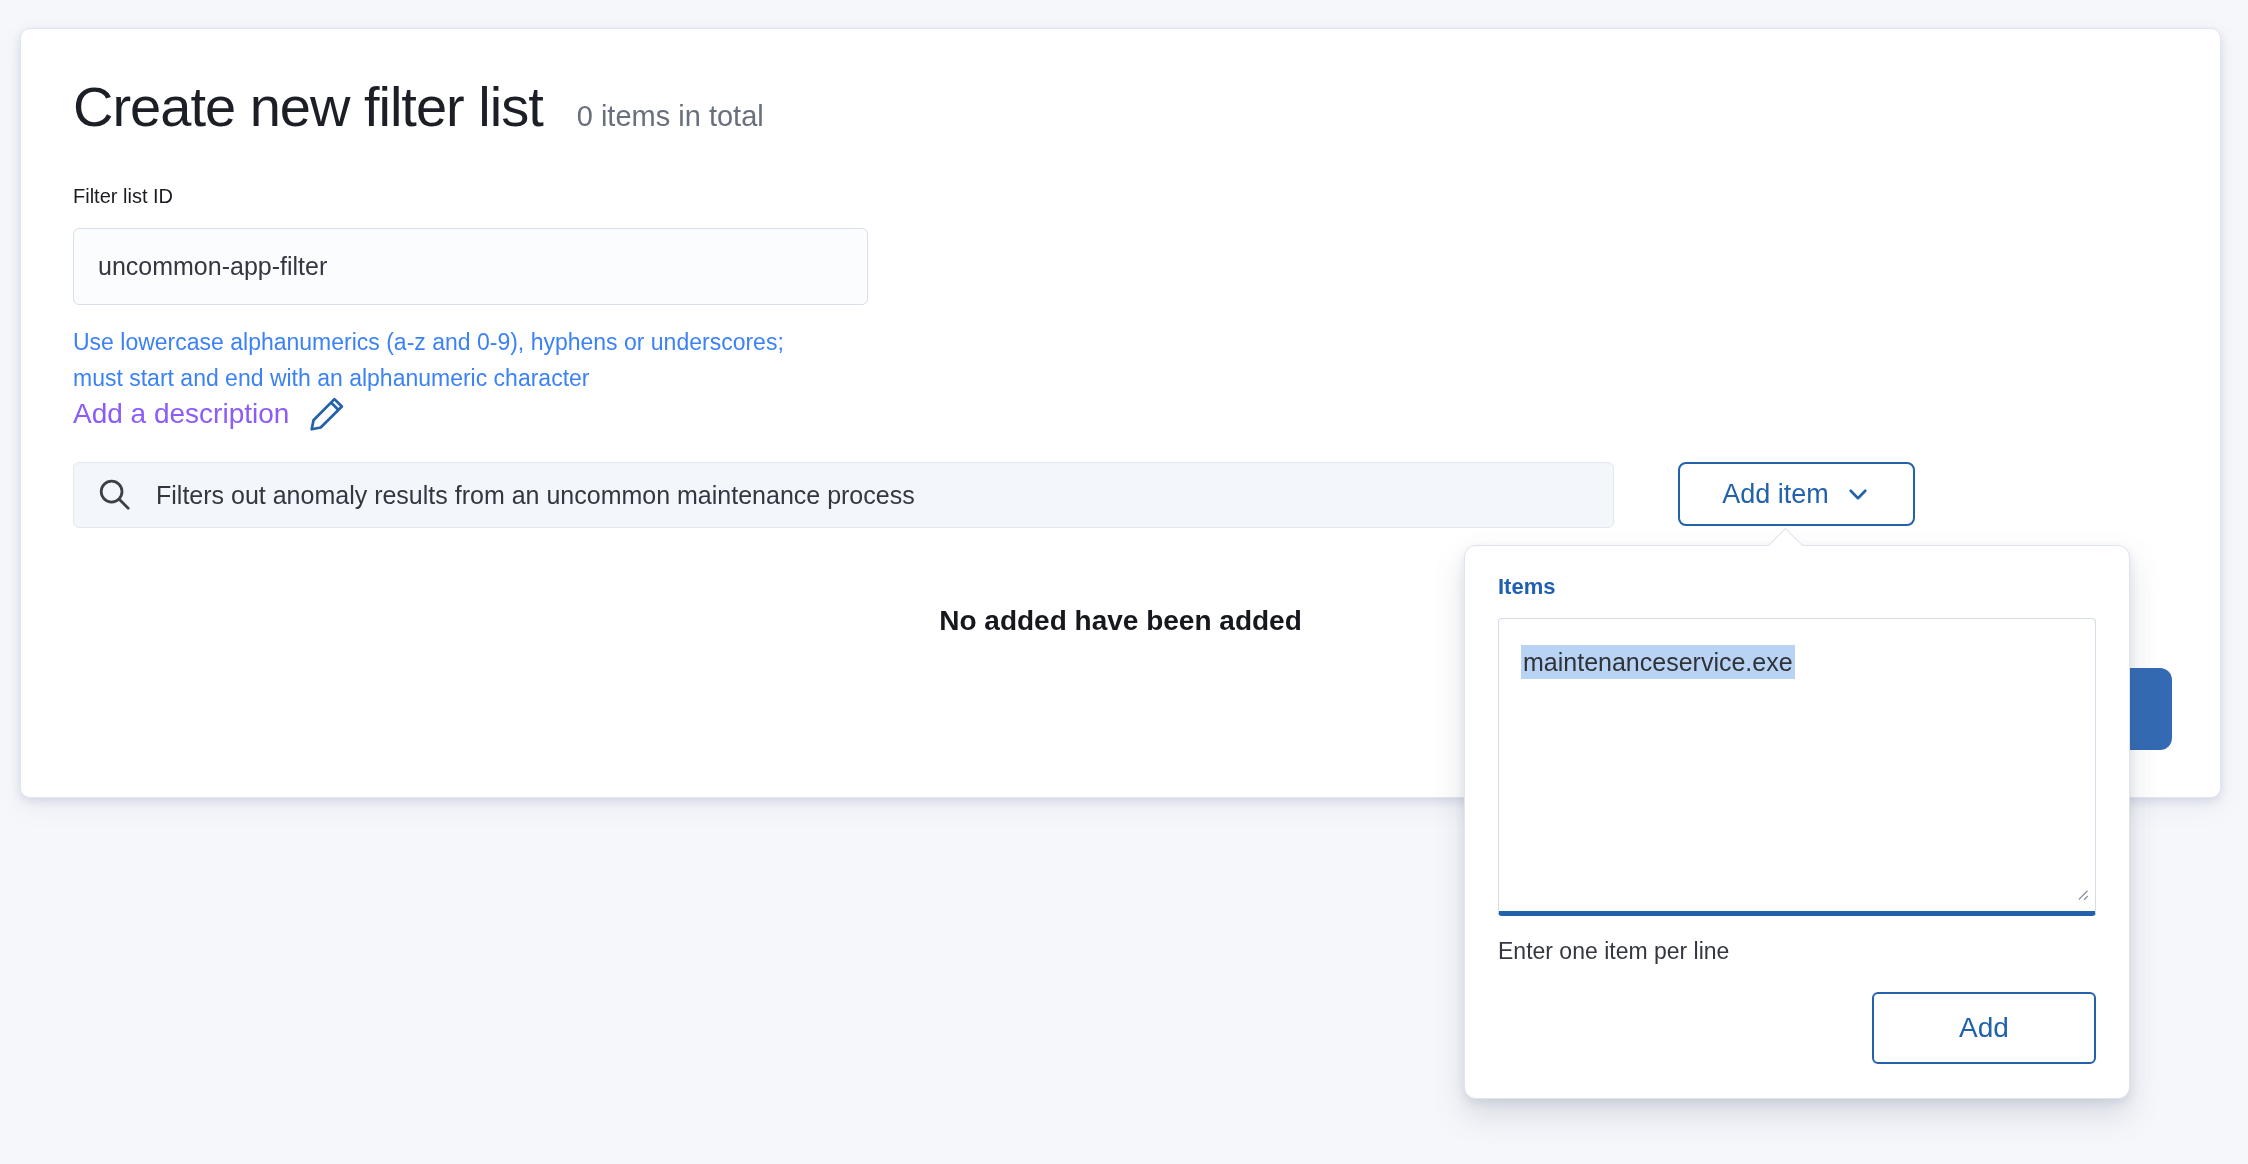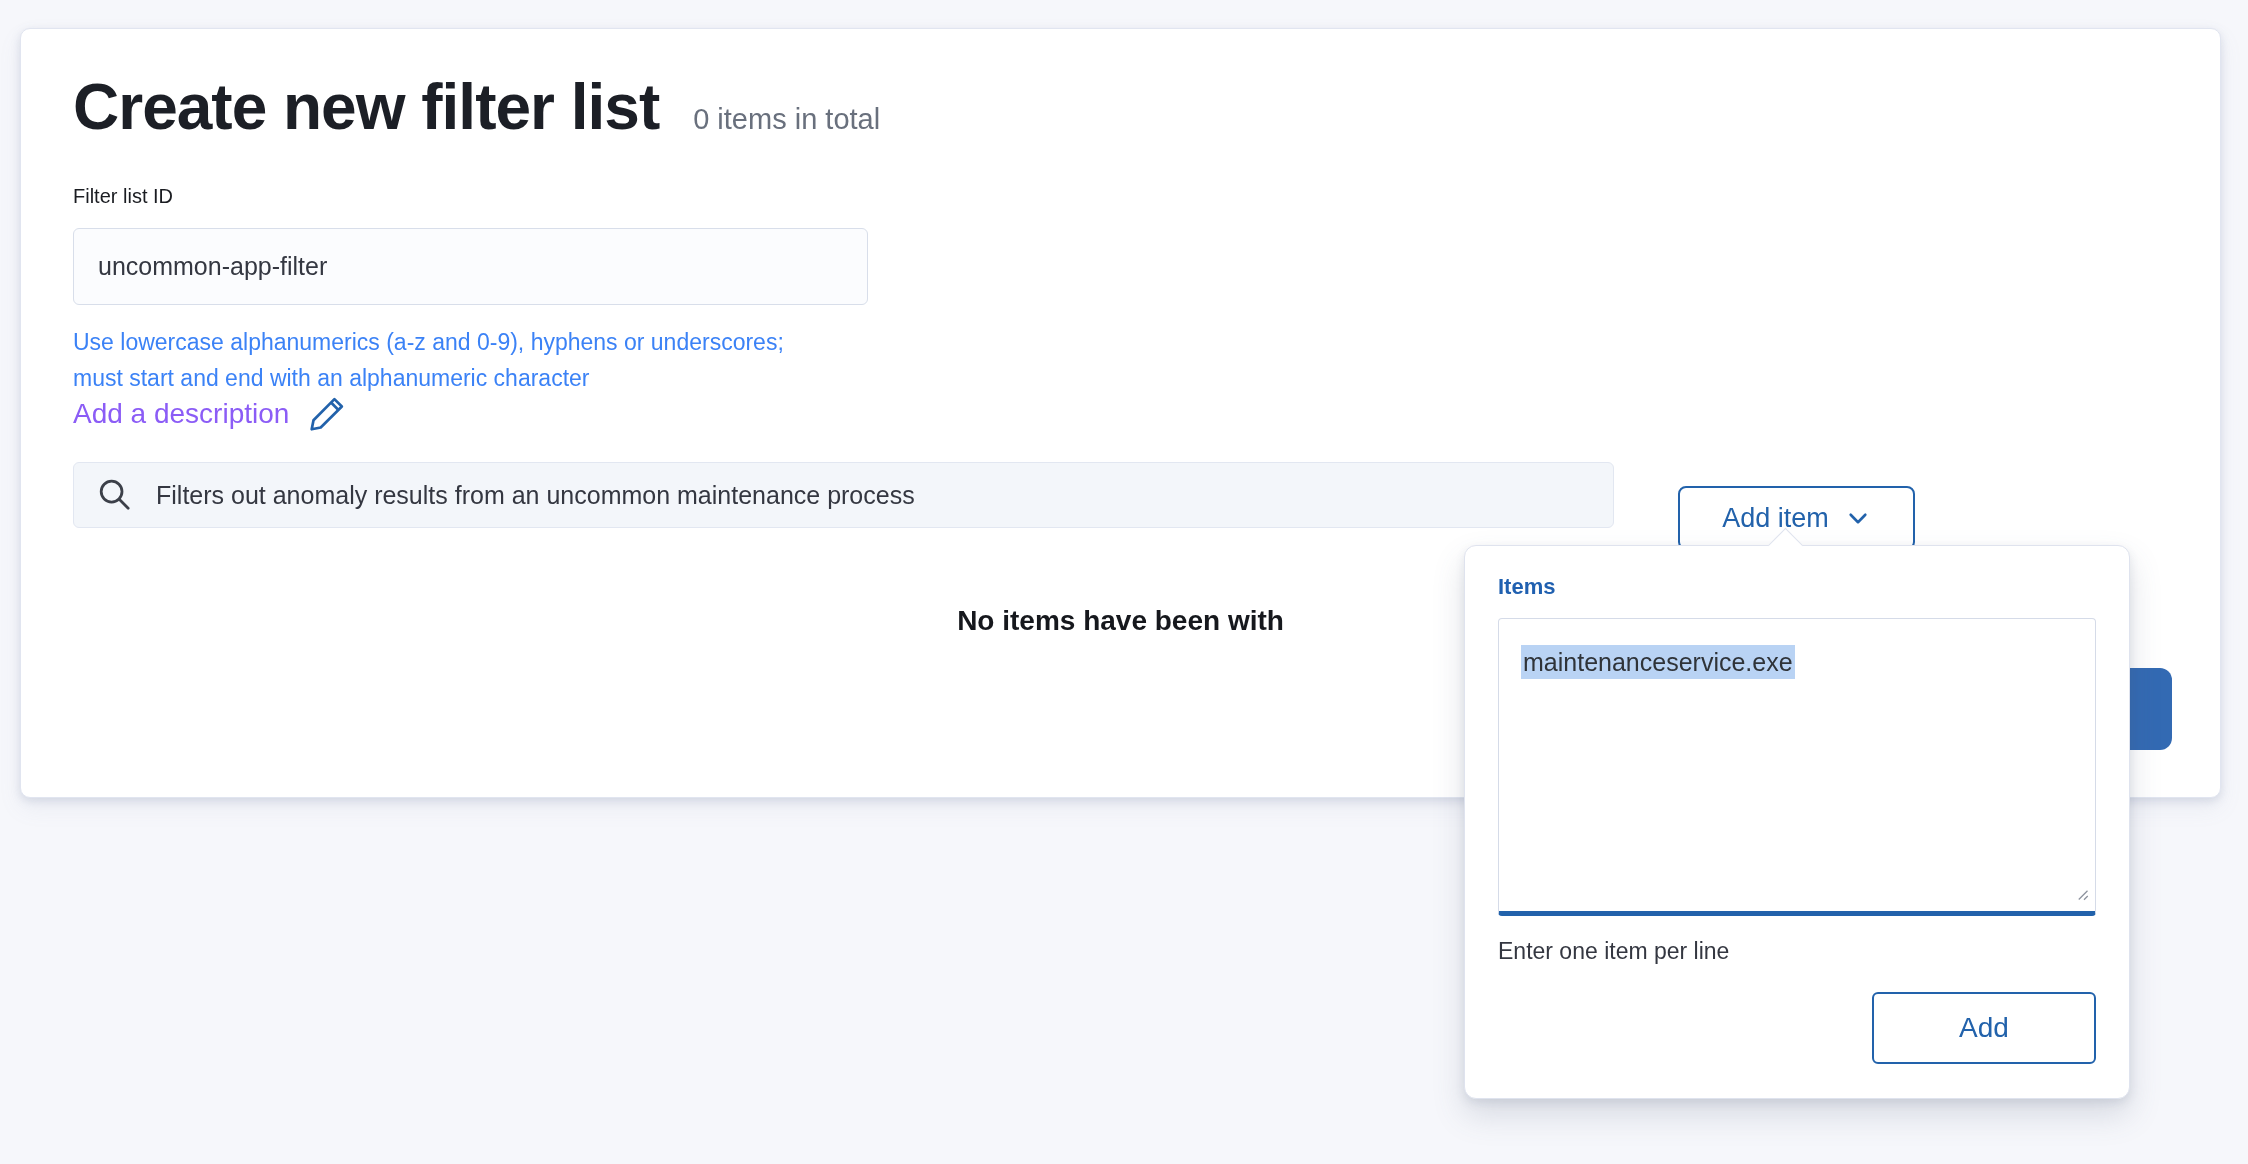--- a/index.html
+++ b/index.html
@@ -8,21 +8,21 @@
     background:#f6f7fb;
     font-family:"Liberation Sans","DejaVu Sans",sans-serif;
     -webkit-font-smoothing:antialiased;
   }
   .card{
     position:absolute;left:20px;top:28px;width:2199px;height:768px;
     background:#ffffff;border:1px solid #e1e5f0;border-radius:10px;
     box-shadow:0 3px 8px rgba(134,146,175,.25),0 10px 22px rgba(134,146,175,.10);
   }
   .header{position:absolute;left:52px;top:46px;display:flex;align-items:baseline;gap:34px;}
-  .title{font-size:64px;font-weight:700;color:#1c1f26;letter-spacing:-1px;line-height:64px;}
+  .title{font-size:56px;font-weight:400;color:#1c1f26;letter-spacing:-1px;line-height:64px;}
   .subtitle{font-size:29px;color:#69707d;}
   .field-label{position:absolute;left:52px;top:156px;font-size:20px;font-weight:normal;color:#1a1c21;}
   .id-input{
     position:absolute;left:52px;top:199px;width:795px;height:77px;box-sizing:border-box;
     background:#fbfcfe;border:1px solid #d8deea;border-radius:6px;
     font-family:inherit;font-size:25px;color:#343741;padding:0 24px;outline:none;
   }
   .help{position:absolute;left:52px;top:295px;font-size:23px;color:#3b82f6;line-height:36px;}
   .add-desc{position:absolute;left:52px;top:366px;display:flex;align-items:center;gap:20px;
     font-size:28px;color:#8b5cf6;cursor:pointer;line-height:38px;}
@@ -33,21 +33,21 @@
   }
   .search-field input{
     flex:1;border:none;background:transparent;outline:none;
     font-family:inherit;font-size:25px;color:#343741;
   }
   .btn{
     display:flex;align-items:center;justify-content:center;box-sizing:border-box;
     background:#fff;border-radius:8px;font-family:inherit;font-size:27px;cursor:pointer;
   }
   .add-item-btn{position:absolute;left:1657px;top:433px;width:237px;height:64px;
-    border:2px solid #2262ab;color:#2262ab;gap:16px;margin-top:24px;}
+    border:2px solid #2262ab;color:#2262ab;gap:16px;}
   .delete-item-btn{position:absolute;left:1926px;top:433px;width:225px;height:64px;
     border:1px solid #d9dee8;color:#b9c0cb;cursor:default;}
   .empty{position:absolute;left:0;top:576px;width:100%;text-align:center;
     font-size:28px;font-weight:bold;color:#16181d;}
   .save-btn{
     position:absolute;left:2000px;top:668px;width:172px;height:82px;
     background:#336ab3;border:none;border-radius:12px;z-index:3;cursor:pointer;
   }
   .popover{
     position:absolute;left:1464px;top:545px;width:664px;height:552px;background:#fff;
@@ -115,21 +115,21 @@
     <button class="btn add-item-btn">
       <span>Add item</span>
       <span>
         <svg width="26" height="26" viewBox="0 0 16 16" fill="none">
           <path d="M3.5 6l4.5 4.6L12.5 6" stroke="currentColor" stroke-width="1.6" stroke-linecap="round" stroke-linejoin="round"></path>
         </svg>
       </span>
     </button>
 
 
-    <div class="empty">No items have been with</div>
+    <div class="empty">No added have been added</div>
 
   </div>
 
   <button class="save-btn" aria-label="save"></button>
 
   <div class="popover">
     <div class="arrow"></div>
 
     <div class="pop-label">Items</div>
 

